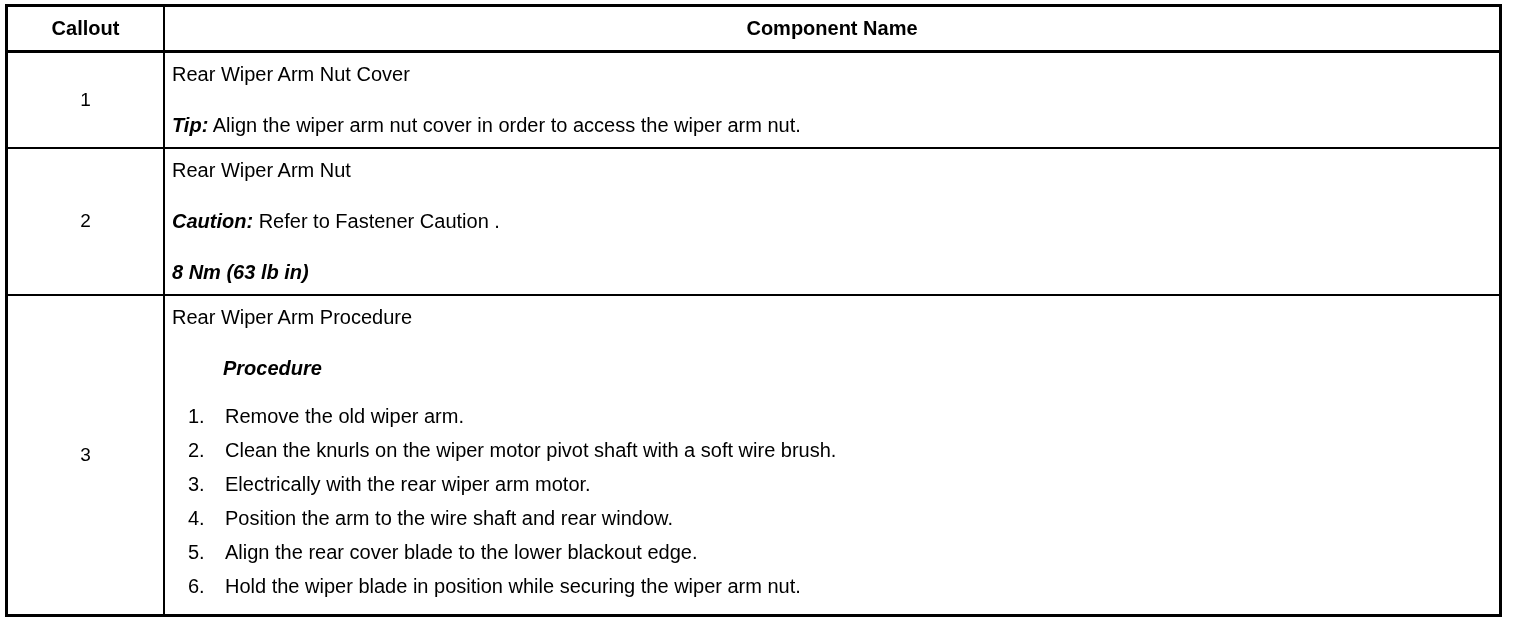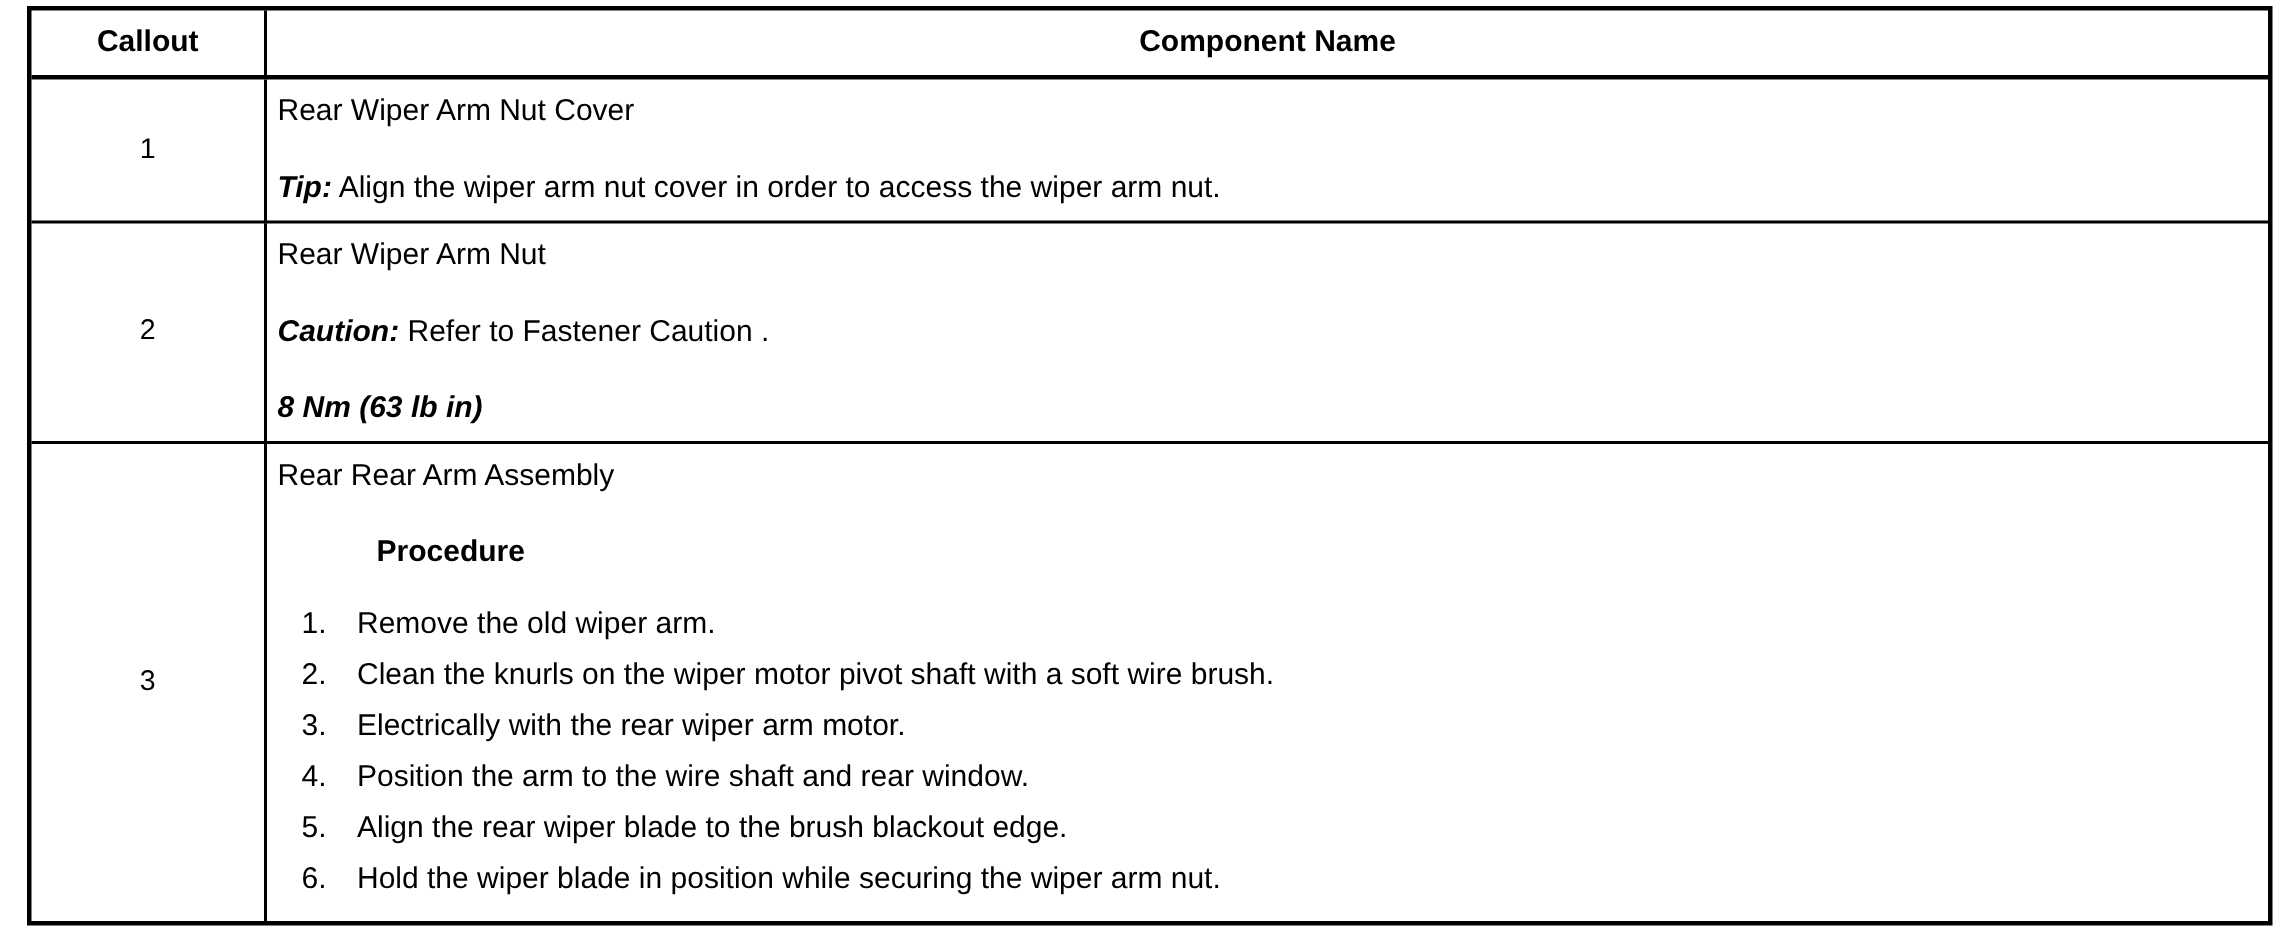--- a/index.html
+++ b/index.html
@@ -10,21 +10,21 @@
   body {
     width: 1520px;
     height: 622px;
     font-family: "Liberation Sans", sans-serif;
     color: #000000;
     overflow: hidden;
   }
 
   .table-wrap {
     position: absolute;
-    left: 18px;
+    left: 5px;
     top: 4px;
     width: 1497px;
     height: 613px;
     box-sizing: border-box;
     border: 3px solid #000000;
   }
 
   table.callout-table {
     width: 100%;
     height: 100%;
@@ -76,22 +76,23 @@
   .spacer-line {
     height: 25px;
   }
   .spacer-small {
     height: 18px;
   }
   .bold { font-weight: bold; font-style: italic; }
 
   .proc-heading {
     font-weight: bold;
-    margin-left: 66px;
+    margin-left: 51px;
     line-height: 1.3;
+    font-style: italic;
   }
 
   ol.steps {
     margin: 0;
     padding: 0;
     list-style: none;
   }
   ol.steps li {
     position: relative;
     padding-left: 53px;
@@ -138,30 +139,30 @@
           <div class="spacer-line"></div>
           <div class="line"><span class="bold">Caution:</span><span> Refer to Fastener Caution .</span></div>
           <div class="spacer-line"></div>
           <div class="line bold">8 Nm (63 lb in)</div>
         </td>
       </tr>
 
       <tr>
         <td class="cell-callout">3</td>
         <td class="cell-component">
-          <div class="line">Rear Rear Arm Assembly</div>
+          <div class="line">Rear Wiper Arm Procedure</div>
           <div class="spacer-line"></div>
           <div class="proc-heading">Procedure</div>
           <div class="spacer-small"></div>
           <ol class="steps" id="steps-list">
               <li><span class="num">1.</span><span>Remove the old wiper arm.</span></li>
               <li><span class="num">2.</span><span>Clean the knurls on the wiper motor pivot shaft with a soft wire brush.</span></li>
               <li><span class="num">3.</span><span>Electrically with the rear wiper arm motor.</span></li>
               <li><span class="num">4.</span><span>Position the arm to the wire shaft and rear window.</span></li>
-              <li><span class="num">5.</span><span>Align the rear wiper blade to the brush blackout edge.</span></li>
+              <li><span class="num">5.</span><span>Align the rear cover blade to the lower blackout edge.</span></li>
               <li><span class="num">6.</span><span>Hold the wiper blade in position while securing the wiper arm nut.</span></li>
             </ol>
         </td>
       </tr>
 
     </tbody>
   </table>
 </div>
 
 </body></html>

